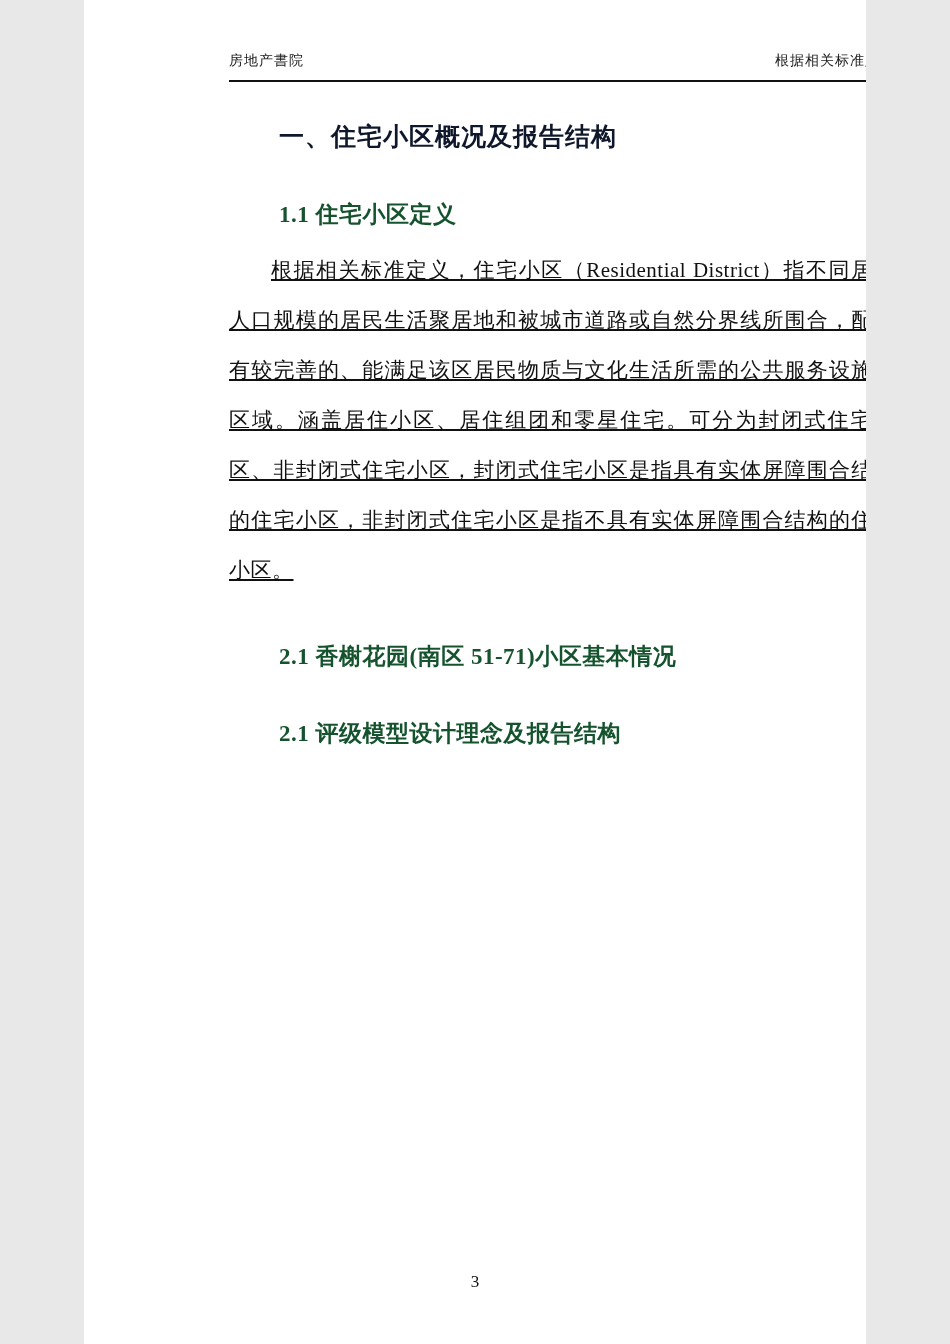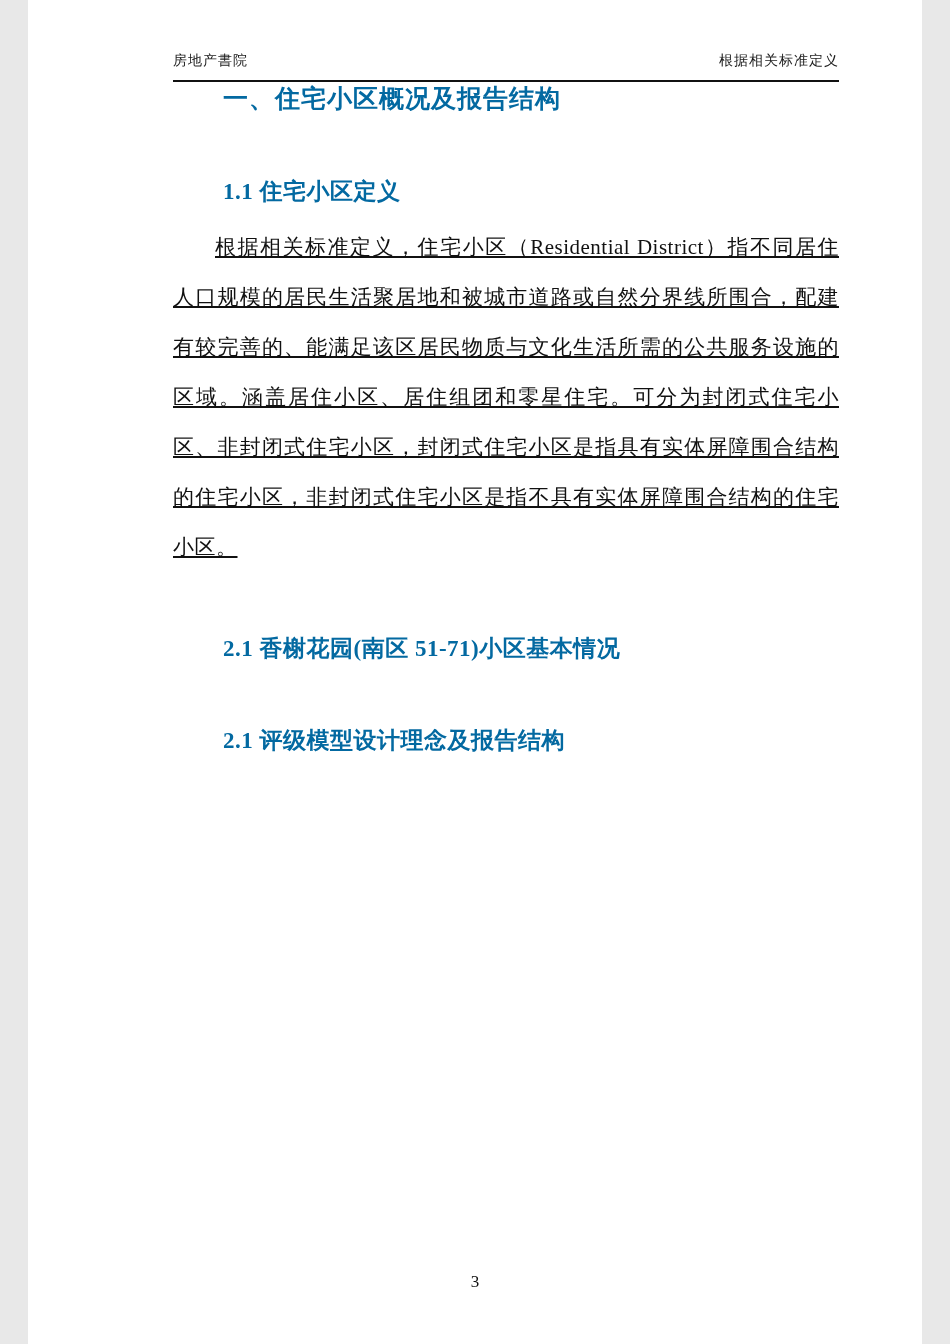--- a/index.html
+++ b/index.html
@@ -3,21 +3,21 @@
 <meta charset="utf-8">
 <style>
   * { margin: 0; padding: 0; box-sizing: border-box; }
   html, body { background: #e8e8e8; }
   body {
     font-family: "Liberation Serif", "DejaVu Serif", serif;
     -webkit-font-smoothing: antialiased;
   }
   .page {
     position: relative;
-    width: 894px;
+    width: 782px;
     height: 1344px;
     margin: 0 auto;
     background: #ffffff;
     color: #111111;
     overflow: hidden;
   }
   .content {
     position: absolute;
     left: 145px;
     top: 0;
@@ -28,32 +28,33 @@
     justify-content: space-between;
     align-items: flex-end;
     padding-top: 52px;
     padding-bottom: 10px;
     border-bottom: 2px solid #111111;
     font-size: 14px;
     letter-spacing: 1px;
     color: #1a1a1a;
   }
   .main-heading {
+    margin-top: 38px;
     padding-left: 50px;
     font-size: 25px;
     font-weight: bold;
-    color: #0369a1;
+    color: #0f172a;
     letter-spacing: 1px;
   }
   .section-heading {
-    margin-top: 61px;
+    margin-top: 46px;
     padding-left: 50px;
     font-size: 23px;
     font-weight: bold;
-    color: #0369a1;
+    color: #14532d;
     letter-spacing: 0.5px;
   }
   .para {
     margin-top: 15px;
     font-size: 21px;
     line-height: 50px;
     text-indent: 2em;
     text-align: justify;
     text-align-last: left;
     color: #111111;

